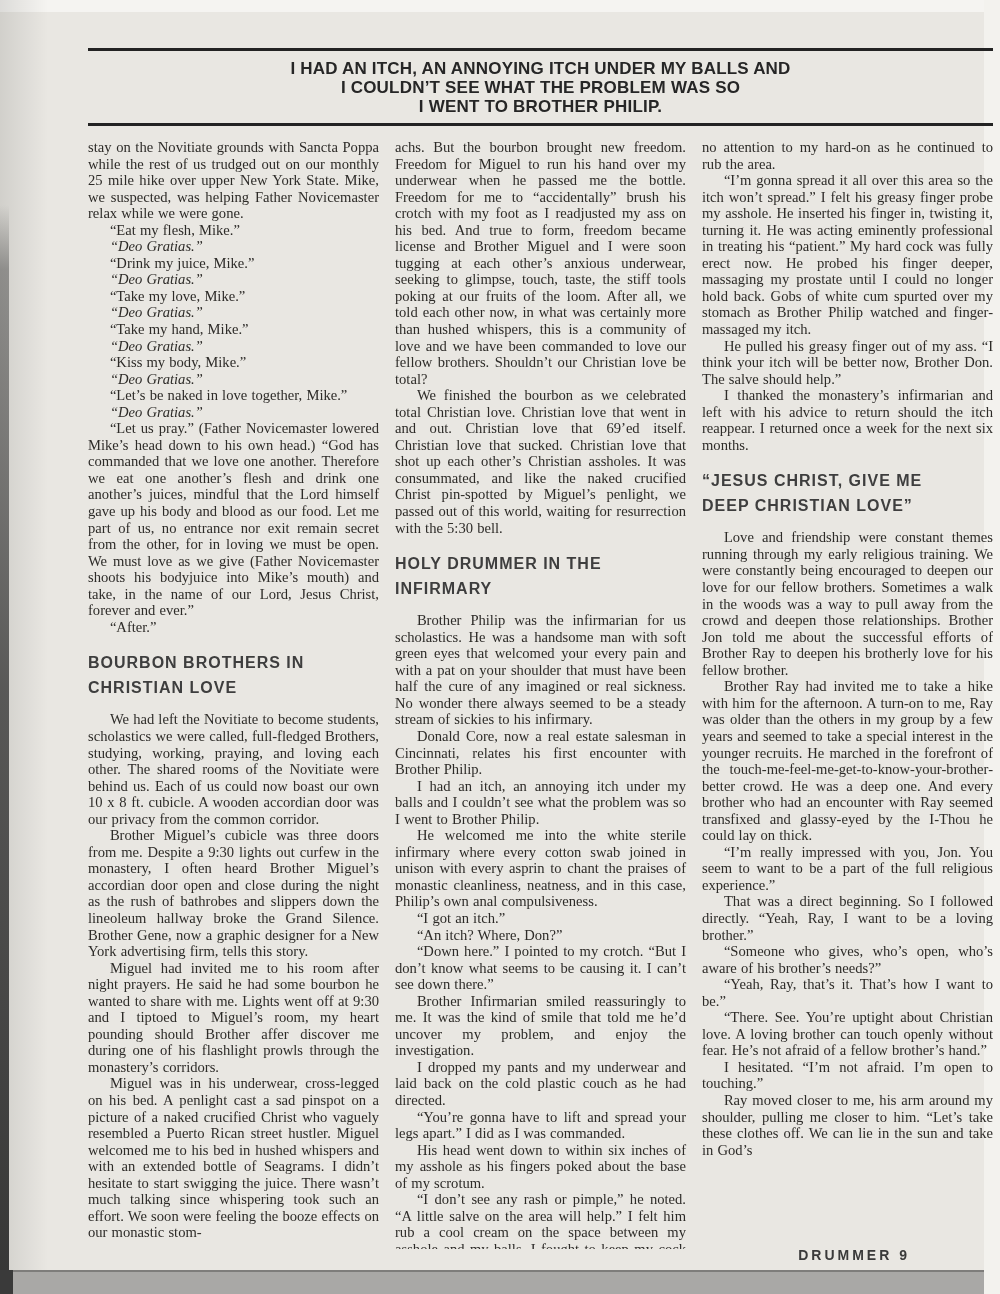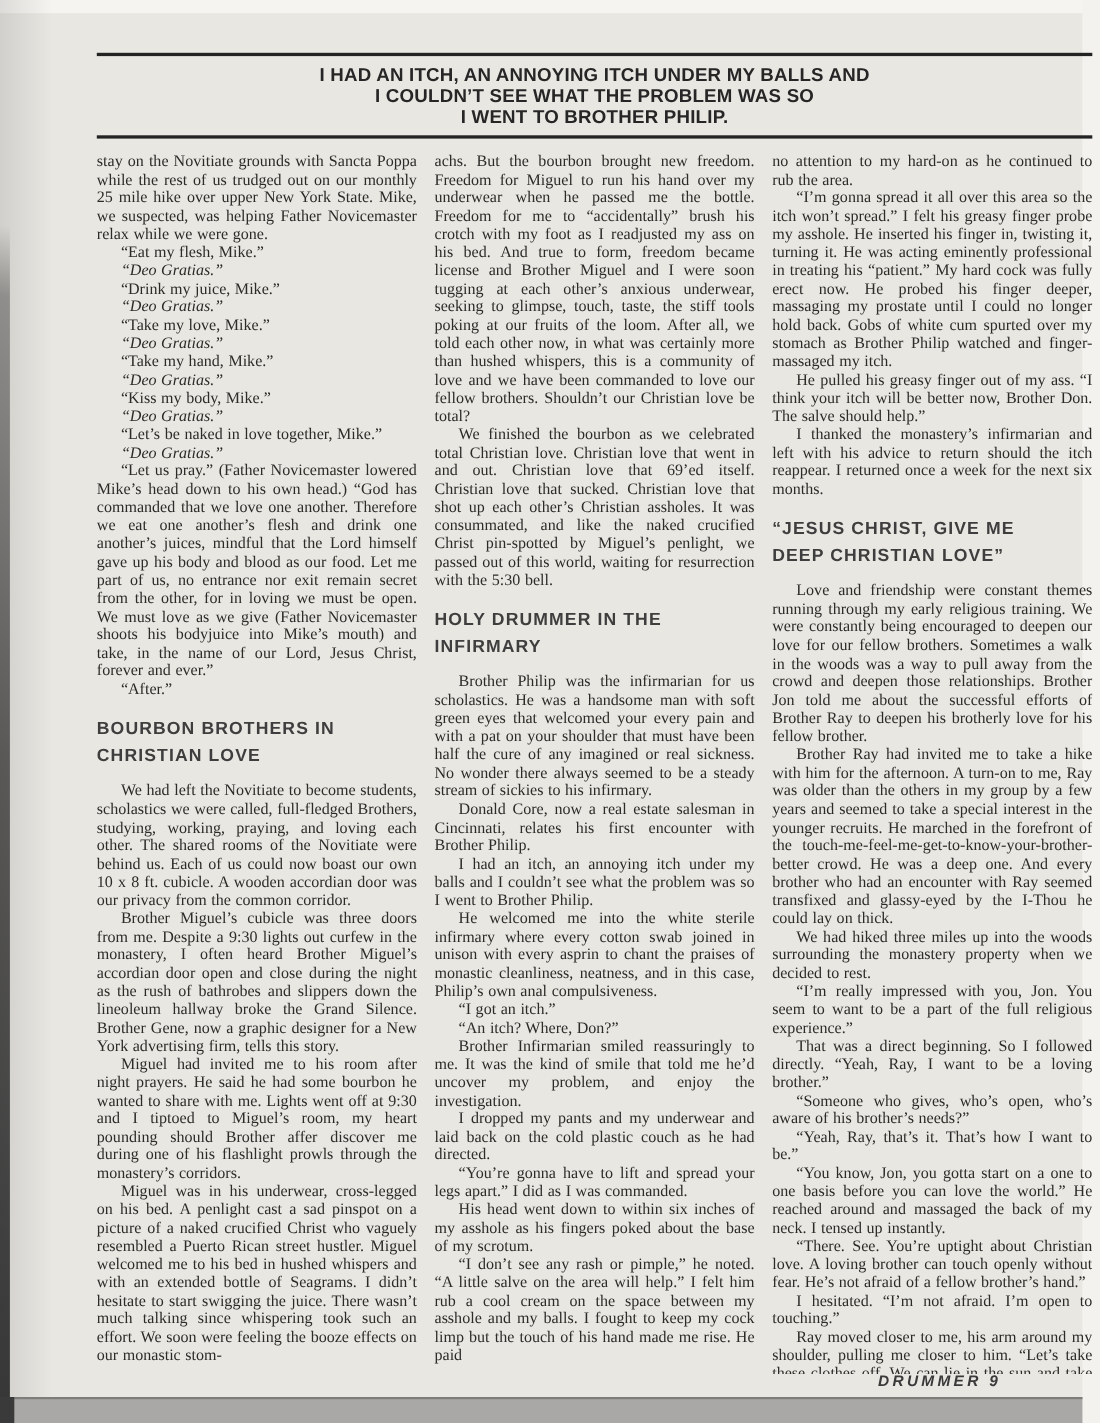--- a/index.html
+++ b/index.html
@@ -35,21 +35,21 @@
   .col p.para-italic{text-indent:1.5em;font-style:italic;}
   .col p.continuation{text-indent:0;}
   .col h2{
     font-family:"Liberation Sans",sans-serif;font-size:16px;line-height:25px;
     font-weight:bold;letter-spacing:1px;color:var(--heading,#3e3e3e);
     margin:15px 0 11px;
   }
   .footer{
     position:absolute;top:1247px;right:90px;
     font-family:"Liberation Sans",sans-serif;font-size:14px;
-    letter-spacing:3px;color:#3a3a3a;font-weight:bold;font-style:italic;
+    letter-spacing:3px;color:#3a3a3a;font-weight:bold;
   }
 </style>
 </head>
 <body>
 
 <div class="scan-top"></div>
 <div class="left-shade"></div>
 <div class="spine"></div>
 <div class="right-strip"></div>
 <div class="bottom-band"></div>
@@ -94,43 +94,42 @@
         <h2>
           <div>HOLY DRUMMER IN THE</div>
           <div>INFIRMARY</div>
         </h2>
         <p class="para">Brother Philip was the infirmarian for us scholastics. He was a handsome man with soft green eyes that welcomed your every pain and with a pat on your shoulder that must have been half the cure of any imagined or real sickness. No wonder there always seemed to be a steady stream of sickies to his infirmary.</p>
         <p class="para">Donald Core, now a real estate salesman in Cincinnati, relates his first encounter with Brother Philip.</p>
         <p class="para">I had an itch, an annoying itch under my balls and I couldn’t see what the problem was so I went to Brother Philip.</p>
         <p class="para">He welcomed me into the white sterile infirmary where every cotton swab joined in unison with every asprin to chant the praises of monastic cleanliness, neatness, and in this case, Philip’s own anal compulsiveness.</p>
         <p class="para">“I got an itch.”</p>
         <p class="para">“An itch? Where, Don?”</p>
+        <p class="para">“Down here.” I pointed to my crotch. “But I don’t know what seems to be causing it. I can’t see down there.”</p>
         <p class="para">Brother Infirmarian smiled reassuringly to me. It was the kind of smile that told me he’d uncover my problem, and enjoy the investigation.</p>
         <p class="para">I dropped my pants and my underwear and laid back on the cold plastic couch as he had directed.</p>
         <p class="para">“You’re gonna have to lift and spread your legs apart.” I did as I was commanded.</p>
         <p class="para">His head went down to within six inches of my asshole as his fingers poked about the base of my scrotum.</p>
         <p class="para">“I don’t see any rash or pimple,” he noted. “A little salve on the area will help.” I felt him rub a cool cream on the space between my asshole and my balls. I fought to keep my cock limp but the touch of his hand made me rise. He paid</p>
       </div>
     <div class="col">
         <p class="continuation">no attention to my hard-on as he continued to rub the area.</p>
         <p class="para">“I’m gonna spread it all over this area so the itch won’t spread.” I felt his greasy finger probe my asshole. He inserted his finger in, twisting it, turning it. He was acting eminently professional in treating his “patient.” My hard cock was fully erect now. He probed his finger deeper, massaging my prostate until I could no longer hold back. Gobs of white cum spurted over my stomach as Brother Philip watched and finger-massaged my itch.</p>
         <p class="para">He pulled his greasy finger out of my ass. “I think your itch will be better now, Brother Don. The salve should help.”</p>
         <p class="para">I thanked the monastery’s infirmarian and left with his advice to return should the itch reappear. I returned once a week for the next six months.</p>
         <h2>
           <div>“JESUS CHRIST, GIVE ME</div>
           <div>DEEP CHRISTIAN LOVE”</div>
         </h2>
         <p class="para">Love and friendship were constant themes running through my early religious training. We were constantly being encouraged to deepen our love for our fellow brothers. Sometimes a walk in the woods was a way to pull away from the crowd and deepen those relationships. Brother Jon told me about the successful efforts of Brother Ray to deepen his brotherly love for his fellow brother.</p>
         <p class="para">Brother Ray had invited me to take a hike with him for the afternoon. A turn-on to me, Ray was older than the others in my group by a few years and seemed to take a special interest in the younger recruits. He marched in the forefront of the touch-me-feel-me-get-to-know-your-brother-better crowd. He was a deep one. And every brother who had an encounter with Ray seemed transfixed and glassy-eyed by the I-Thou he could lay on thick.</p>
-        <p class="para">We had hiked three miles up into the woods surrounding the monastery property when we decided to rest.</p>
         <p class="para">“I’m really impressed with you, Jon. You seem to want to be a part of the full religious experience.”</p>
         <p class="para">That was a direct beginning. So I followed directly. “Yeah, Ray, I want to be a loving brother.”</p>
         <p class="para">“Someone who gives, who’s open, who’s aware of his brother’s needs?”</p>
         <p class="para">“Yeah, Ray, that’s it. That’s how I want to be.”</p>
-        <p class="para">“You know, Jon, you gotta start on a one to one basis before you can love the world.” He reached around and massaged the back of my neck. I tensed up instantly.</p>
         <p class="para">“There. See. You’re uptight about Christian love. A loving brother can touch openly without fear. He’s not afraid of a fellow brother’s hand.”</p>
         <p class="para">I hesitated. “I’m not afraid. I’m open to touching.”</p>
         <p class="para">Ray moved closer to me, his arm around my shoulder, pulling me closer to him. “Let’s take these clothes off. We can lie in the sun and take in God’s</p>
       </div>
   </div>
 </div>
 
 <div class="footer">DRUMMER 9</div>
 
 </body></html>

